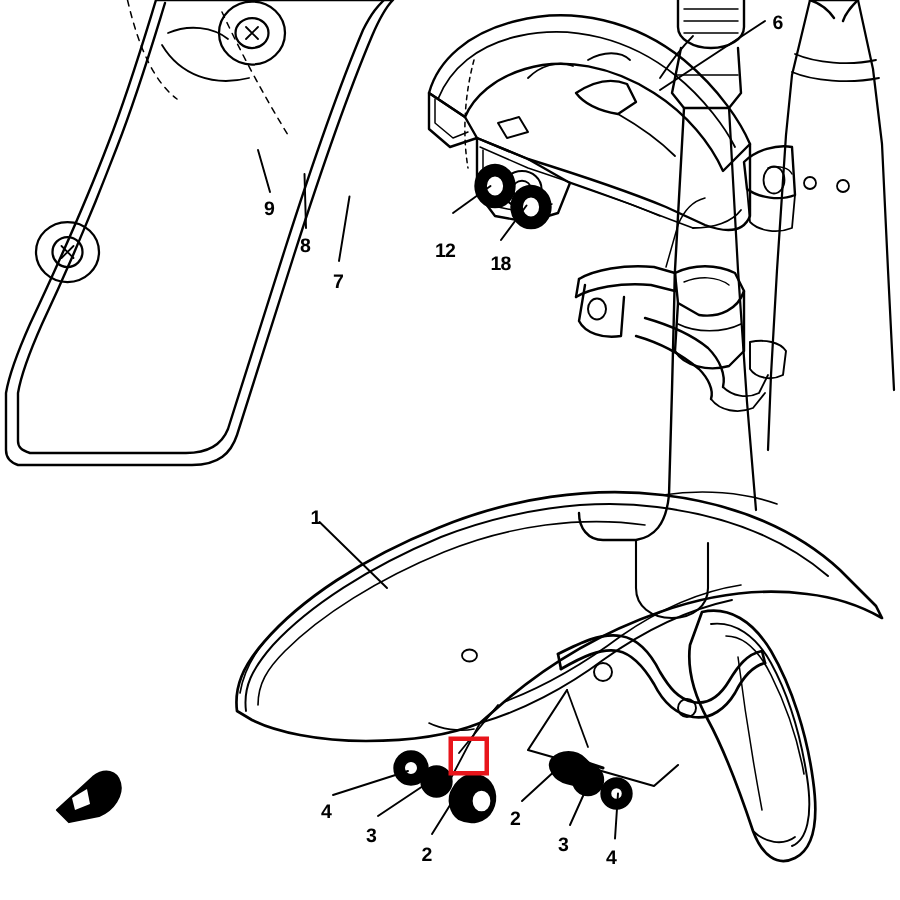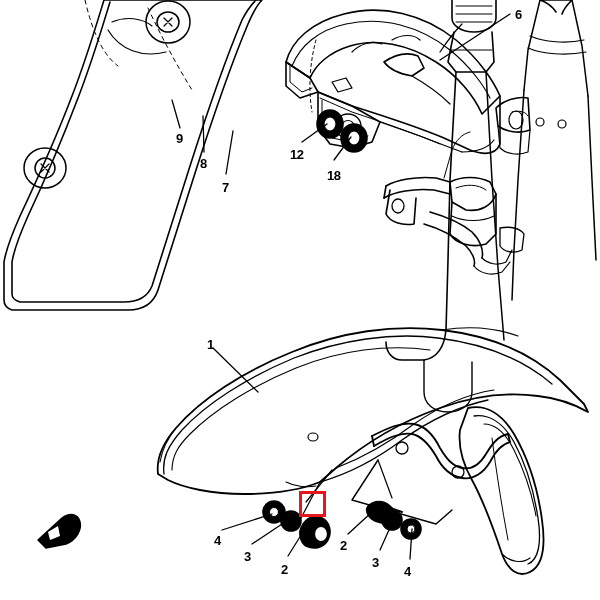--- a/index.html
+++ b/index.html
@@ -275,21 +275,21 @@
         <line x1="410" y1="559" x2="412" y2="529"></line>
       </g>
   </svg>
 
   <div id="highlight-box" style="left: 299px; top: 491px; width: 27px; height: 26px; border-color: rgb(232, 21, 27); border-width: 3px;"></div>
 
   <div id="callout-layer">
       <div class="callout-label" style="left: 176px; top: 132px;">9</div>
       <div class="callout-label" style="left: 200px; top: 157px;">8</div>
       <div class="callout-label" style="left: 222px; top: 181px;">7</div>
-      <div class="callout-label" style="left: 290px; top: 148px; text-align: center;">12</div>
+      <div class="callout-label" style="left: 290px; top: 160px; text-align: center;">12</div>
       <div class="callout-label" style="left: 327px; top: 169px;">18</div>
       <div class="callout-label" style="left: 515px; top: 8px;">6</div>
       <div class="callout-label" style="left: 207px; top: 338px;">1</div>
       <div class="callout-label" style="left: 214px; top: 534px;">4</div>
       <div class="callout-label" style="left: 244px; top: 550px;">3</div>
       <div class="callout-label" style="left: 281px; top: 563px;">2</div>
       <div class="callout-label" style="left: 340px; top: 539px;">2</div>
       <div class="callout-label" style="left: 372px; top: 556px;">3</div>
       <div class="callout-label" style="left: 404px; top: 565px;">4</div>
     </div>

